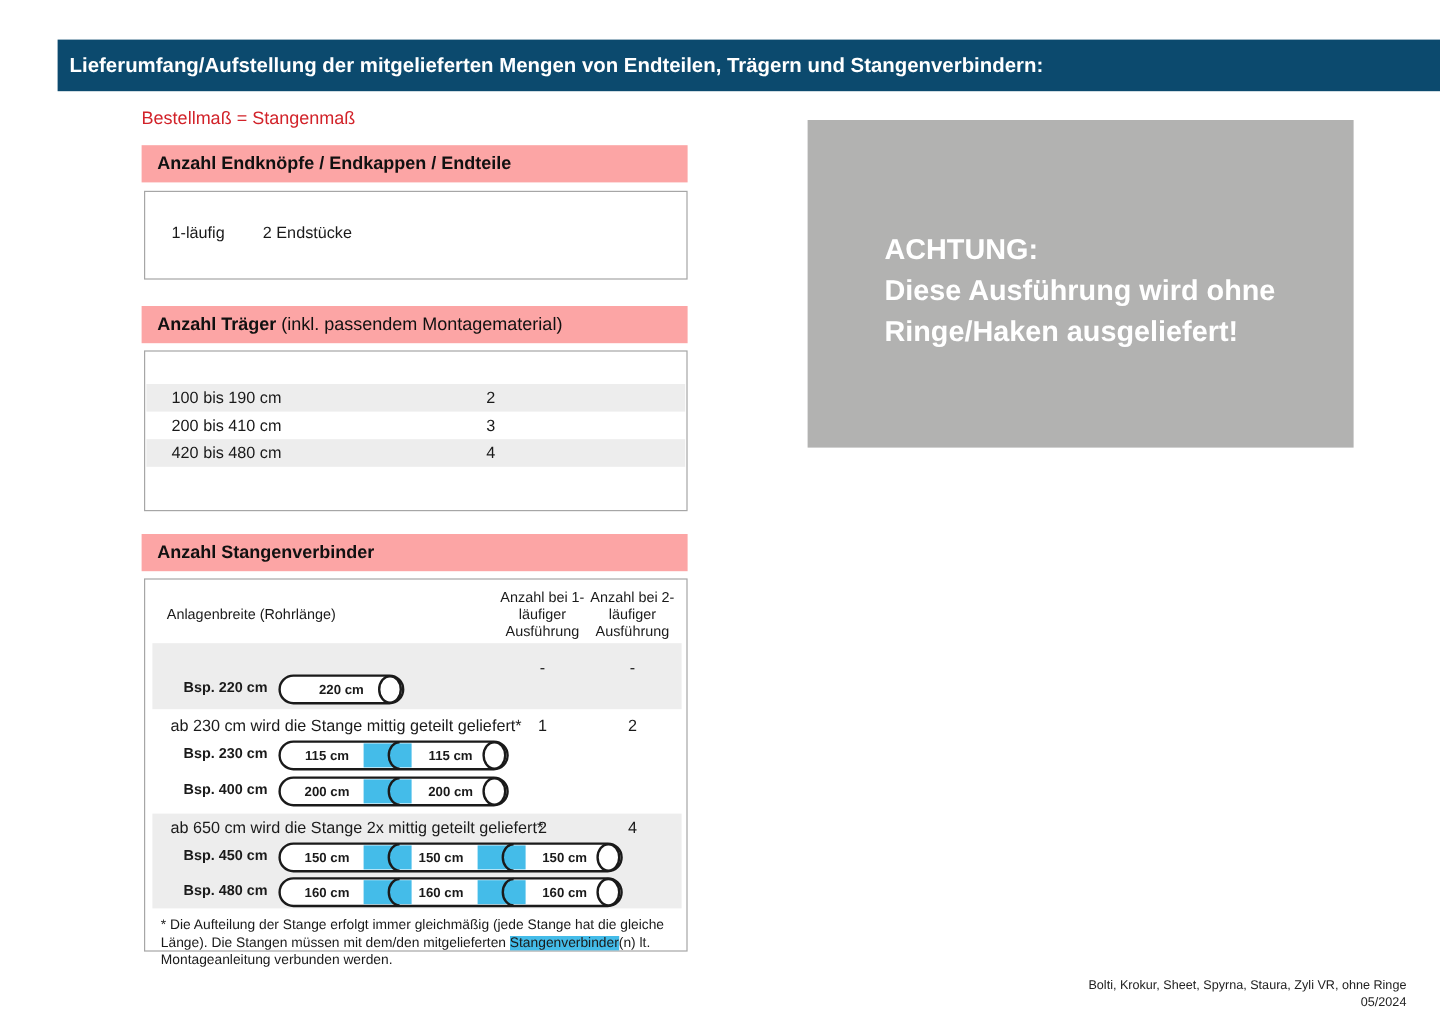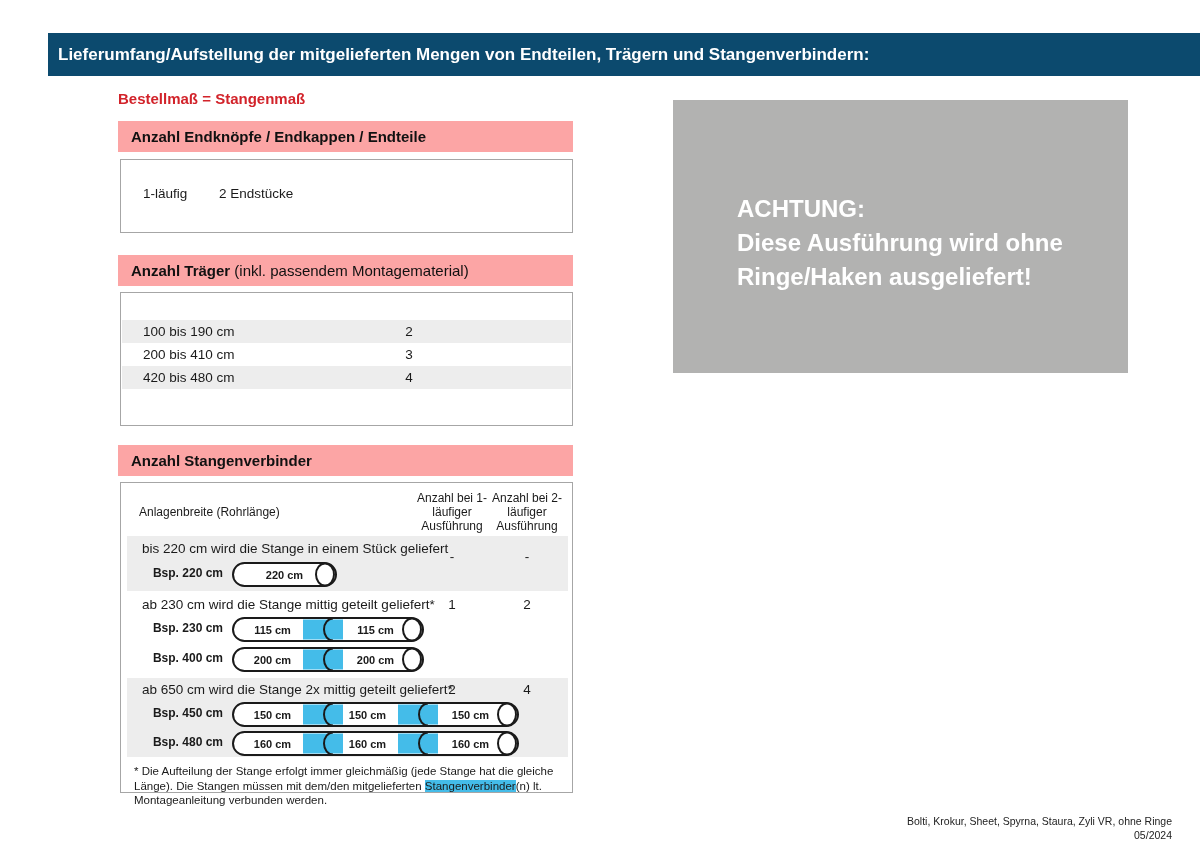--- a/index.html
+++ b/index.html
@@ -5,21 +5,21 @@
   html,body{margin:0;padding:0;background:#e8e8e8;}
   #page{position:relative;width:1200px;height:849px;background:#ffffff;margin:0 auto;
         font-family:"Liberation Sans","DejaVu Sans",sans-serif;color:#1a1a1a;overflow:hidden;}
   .abs{position:absolute;}
 
   
   .titlebar{left:48px;top:33px;width:1152px;height:43px;background:#0c4a6e;
             color:#ffffff;font-size:17px;font-weight:bold;line-height:43px;padding-left:10px;box-sizing:border-box;}
 
   
-  .subtitle{left:118px;top:90px;font-size:15px;font-weight:bold;color:#d2232a;}
+  .subtitle{left:118px;top:90px;font-size:15px;font-weight:normal;color:#d2232a;}
 
   
   .sechead{left:118px;width:455px;height:31px;background:#fca5a5;line-height:31px;
            font-size:15px;padding-left:13px;box-sizing:border-box;color:#111;}
   .sechead b{font-weight:bold;}
   .sechead .reg{font-weight:normal;}
 
   
   .tbox{left:120px;width:453px;background:#fff;border:1px solid #a6a6a6;box-sizing:border-box;}
 
@@ -96,21 +96,20 @@
     <b>Anzahl Stangenverbinder</b>
   </div>
   <div class="abs tbox" style="top:482px;height:311px;">
     <div class="colhead" style="left:18px;top:22px;">Anlagenbreite (Rohrlänge)</div>
     <div class="colhead center" style="left:293px;top:8px;width:76px;line-height:14px;">Anzahl bei 1-läufiger Ausführung</div>
     <div class="colhead center" style="left:368px;top:8px;width:76px;line-height:14px;">Anzahl bei 2-läufiger Ausführung</div>
     <div class="footnote" style="top:281px;">
       <span>* Die Aufteilung der Stange erfolgt immer gleichmäßig (jede Stange hat die gleiche Länge). Die Stangen müssen mit dem/den mitgelieferten </span><span class="hl">Stangenverbinder</span><span>(n) lt. Montageanleitung verbunden werden.</span>
     </div>
   <div class="grp-bg" style="top: 53px; height: 55px;"></div>
-      <div class="grp-text" style="top: 58px;">bis 220 cm wird die Stange in einem Stück geliefert</div>
       <div class="cnt" style="left: 311px; top: 66px;">-</div>
       <div class="cnt" style="left: 386px; top: 66px;">-</div>
       <div class="bsp" style="left: 10px; top: 83px;">Bsp. 220 cm</div>
       <div class="rodwrap" style="left: 110px; top: 78px;"><svg width="107" height="27">
           <rect x="2" y="2" width="103" height="23" rx="11.5" ry="11.5" fill="#ffffff" stroke="#1a1a1a" stroke-width="2"></rect>
           <ellipse cx="94" cy="13.5" rx="9" ry="11" fill="#ffffff" stroke="#1a1a1a" stroke-width="2"></ellipse>
           <text x="53.5" y="17.5" text-anchor="middle" font-size="11" font-weight="bold" font-family="&quot;Liberation Sans&quot;,&quot;DejaVu Sans&quot;,sans-serif" fill="#1a1a1a">220 cm</text>
         </svg></div>
       <div class="grp-text" style="top: 114px;">ab 230 cm wird die Stange mittig geteilt geliefert*</div>
       <div class="cnt" style="left: 311px; top: 114px;">1</div>

